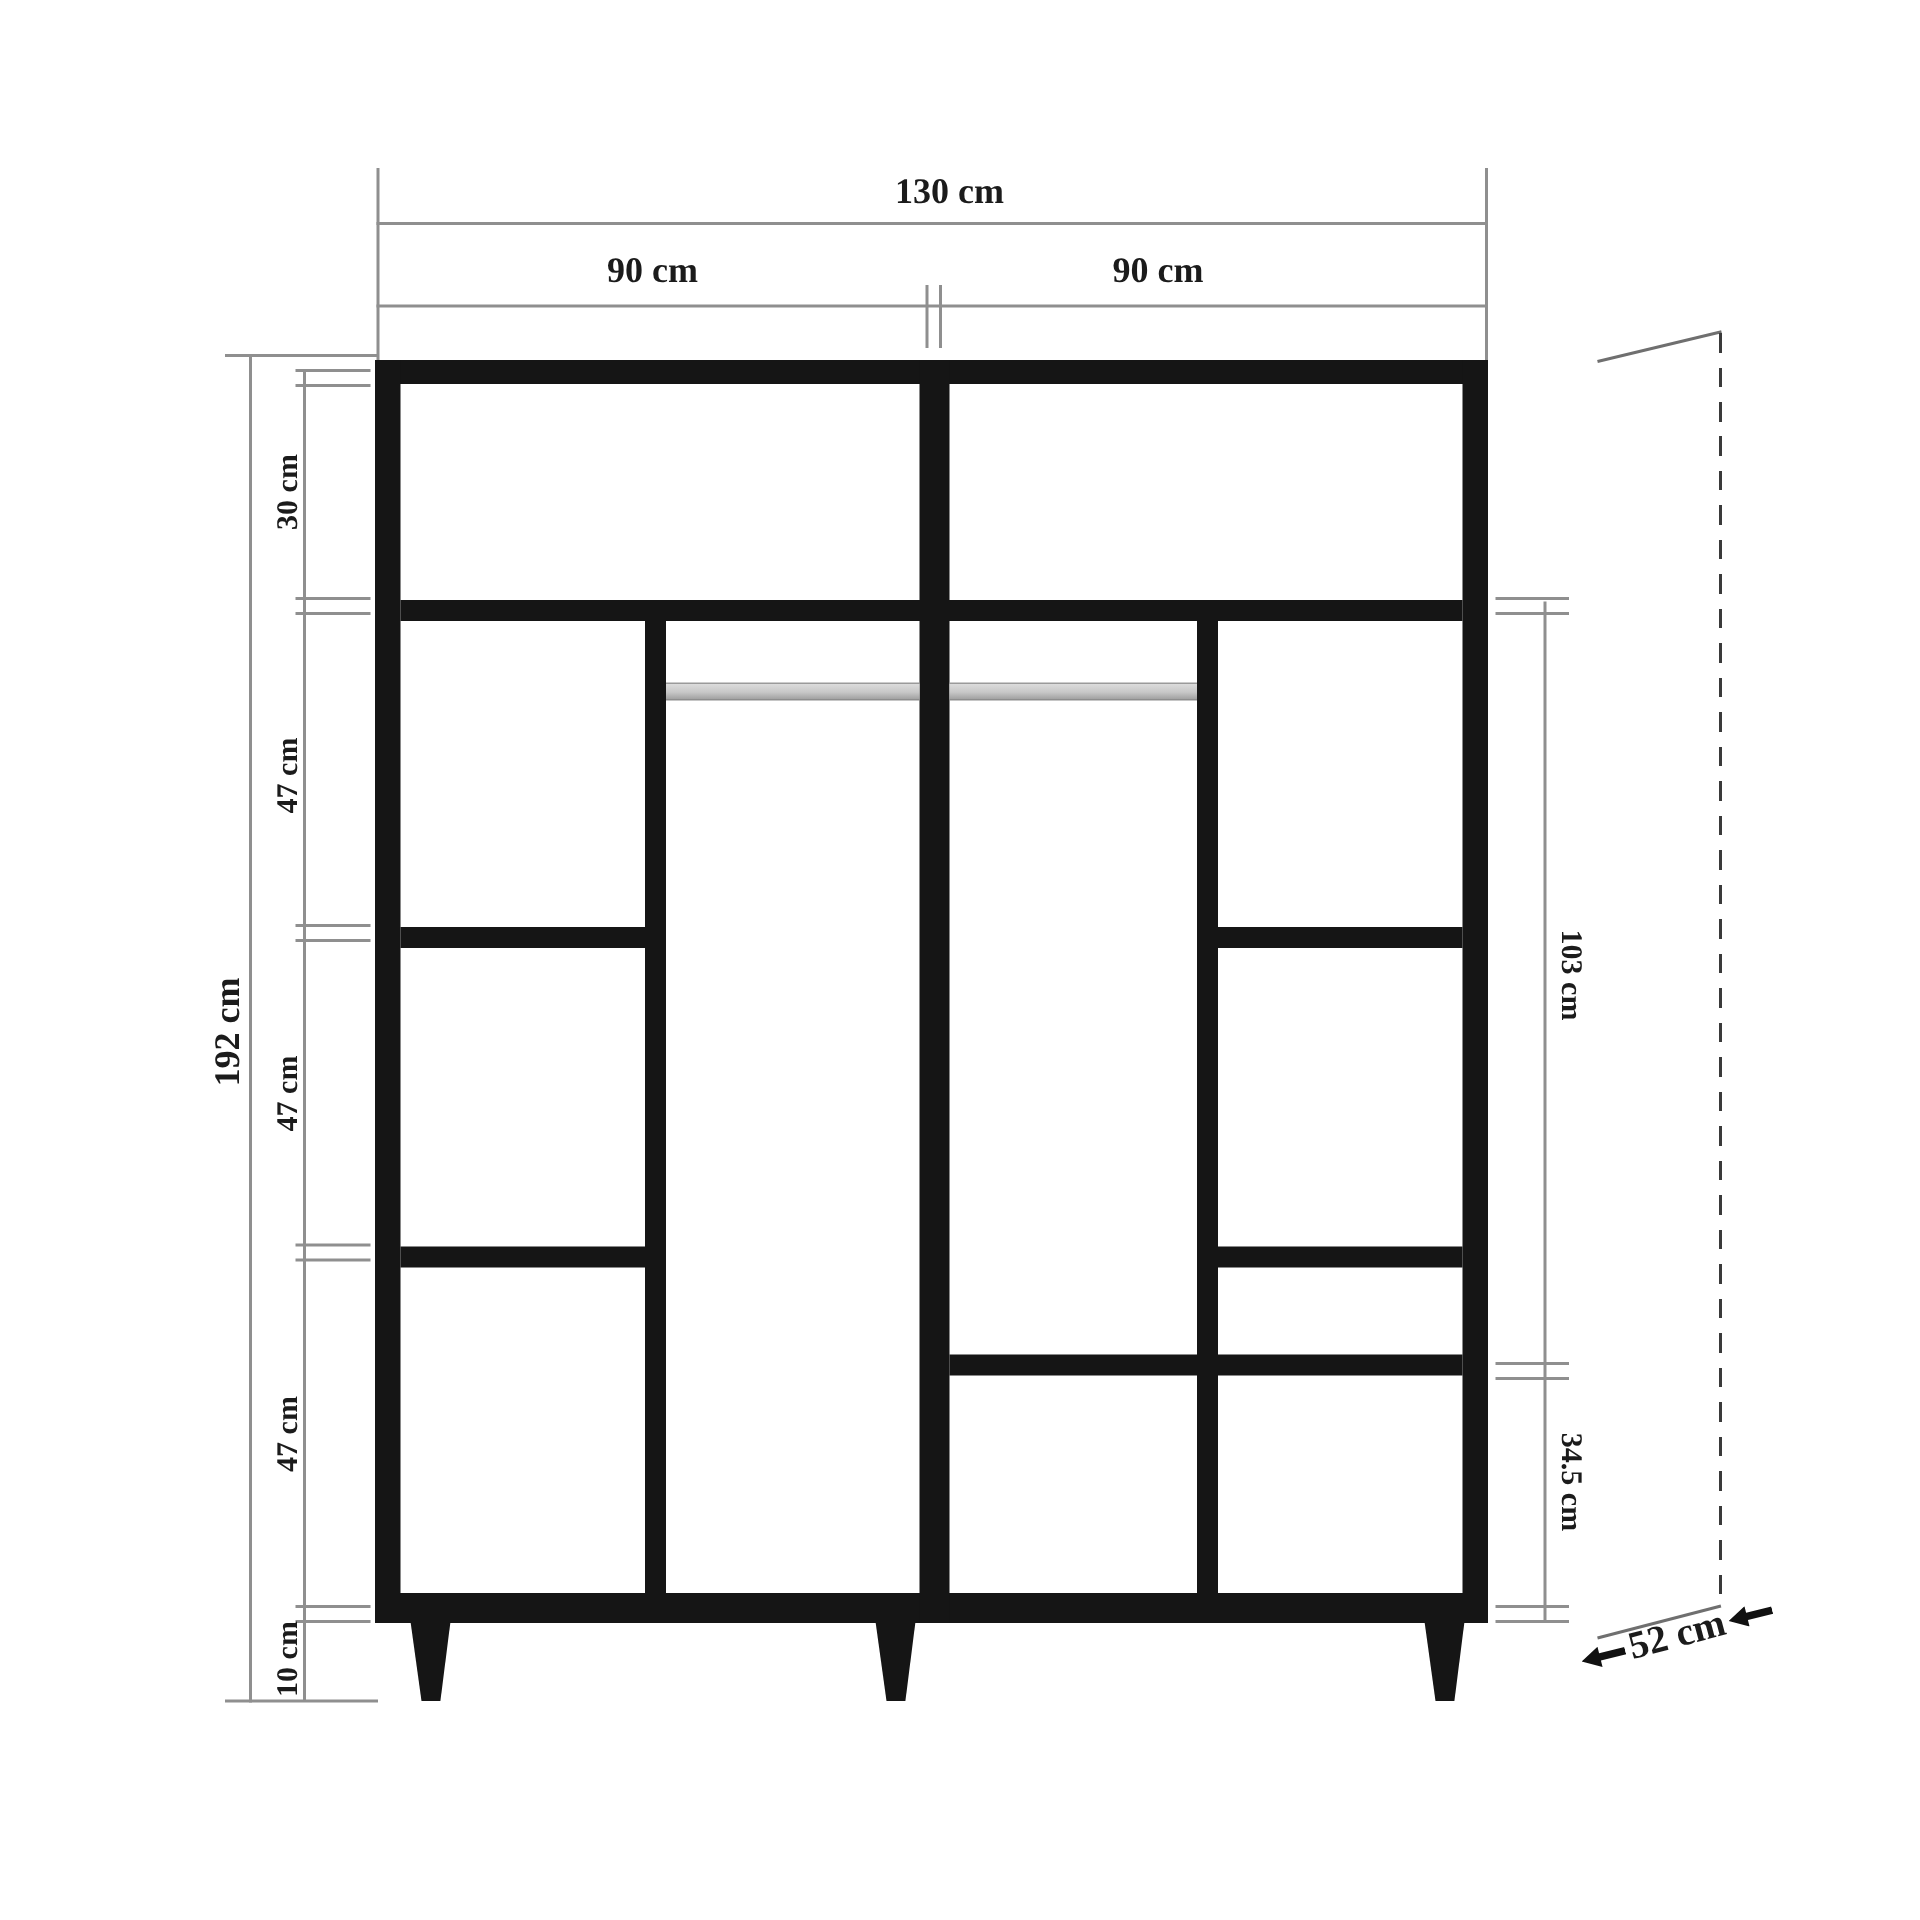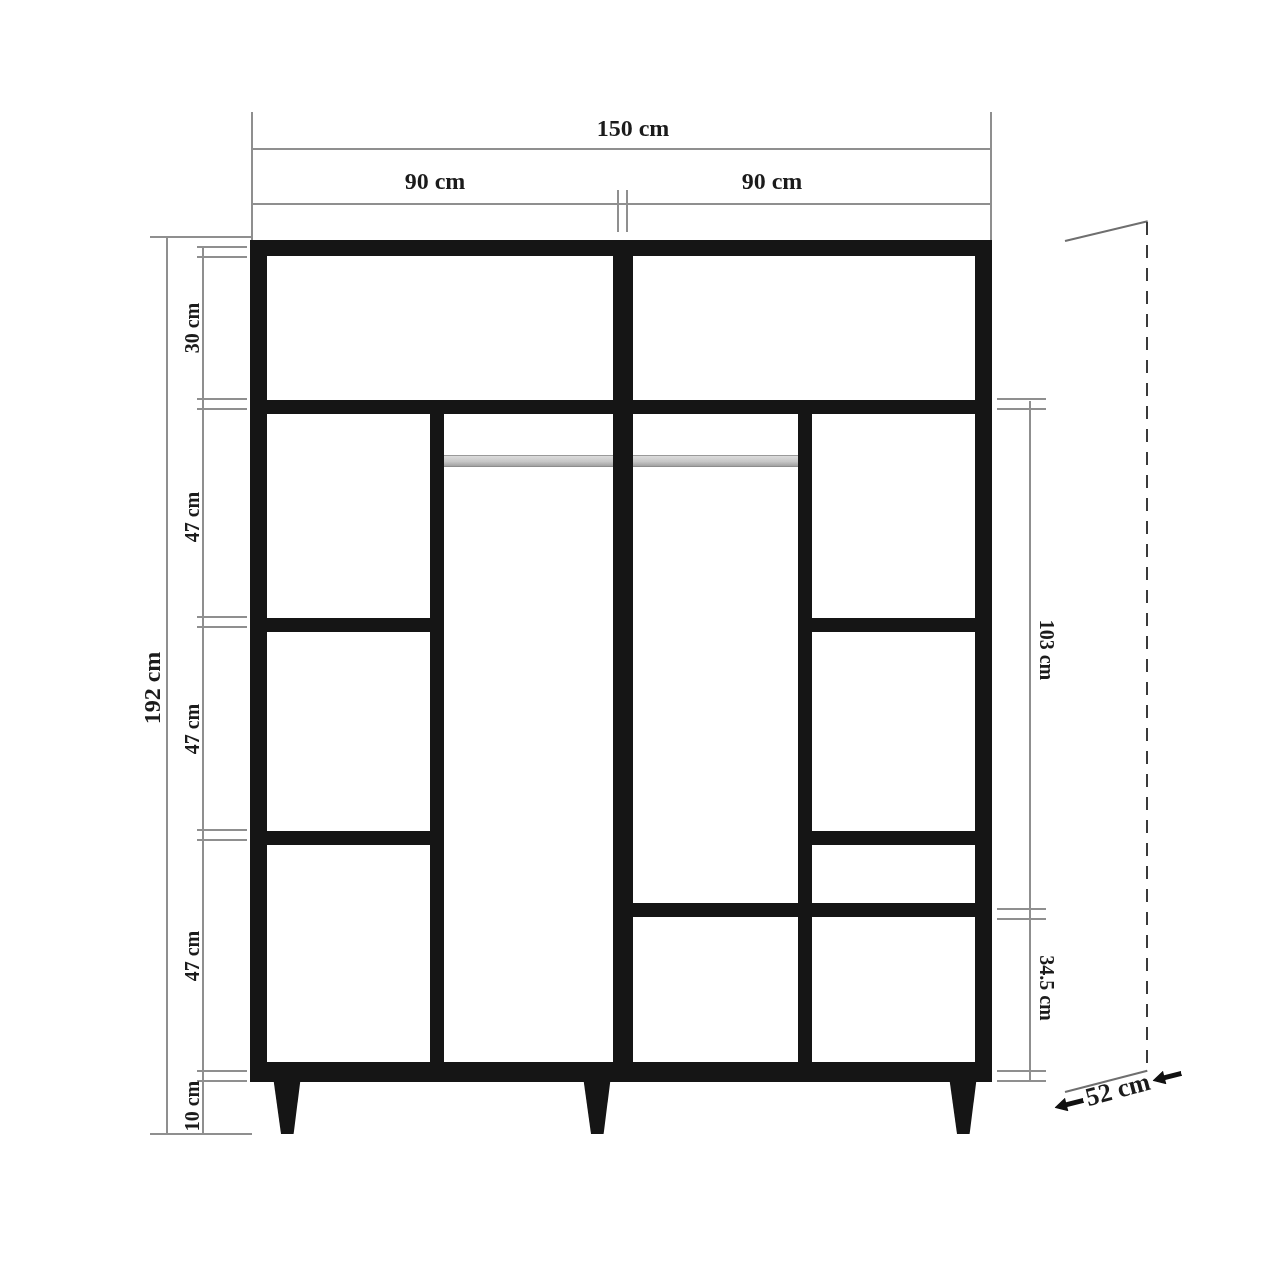--- a/index.html
+++ b/index.html
@@ -58,21 +58,21 @@
   <div class="leg" style="left:272px;top:1082px;width:30px;height:52px;"></div>
   <div class="leg" style="left:582px;top:1082px;width:30px;height:52px;"></div>
   <div class="leg" style="left:948px;top:1082px;width:30px;height:52px;"></div>
 
   <div class="dim" style="left:251px;top:112px;width:2px;height:128px;"></div>
   <div class="dim" style="left:990px;top:112px;width:2px;height:128px;"></div>
   <div class="dim" style="left:251px;top:148px;width:741px;height:2px;"></div>
   <div class="dim" style="left:251px;top:203px;width:741px;height:2px;"></div>
   <div class="dim" style="left:617px;top:190px;width:2px;height:42px;"></div>
   <div class="dim" style="left:626px;top:190px;width:2px;height:42px;"></div>
-  <div class="lbl f24" style="left:563px;top:114px;width:140px;">150 cm</div>
+  <div class="lbl f24" style="left:563px;top:114px;width:140px;">130 cm</div>
   <div class="lbl f24" style="left:365px;top:167px;width:140px;">90 cm</div>
   <div class="lbl f24" style="left:702px;top:167px;width:140px;">90 cm</div>
 
   <div class="dim" style="left:166px;top:236px;width:2px;height:899px;"></div>
   <div class="dim" style="left:150px;top:236px;width:102px;height:2px;"></div>
   <div class="dim" style="left:150px;top:1133px;width:102px;height:2px;"></div>
   <div class="dim" style="left:202px;top:246px;width:2px;height:888px;"></div>
   <div class="dim" style="left:197px;top:246px;width:50px;height:2px;"></div>
   <div class="dim" style="left:197px;top:256px;width:50px;height:2px;"></div>
   <div class="dim" style="left:197px;top:398px;width:50px;height:2px;"></div>

